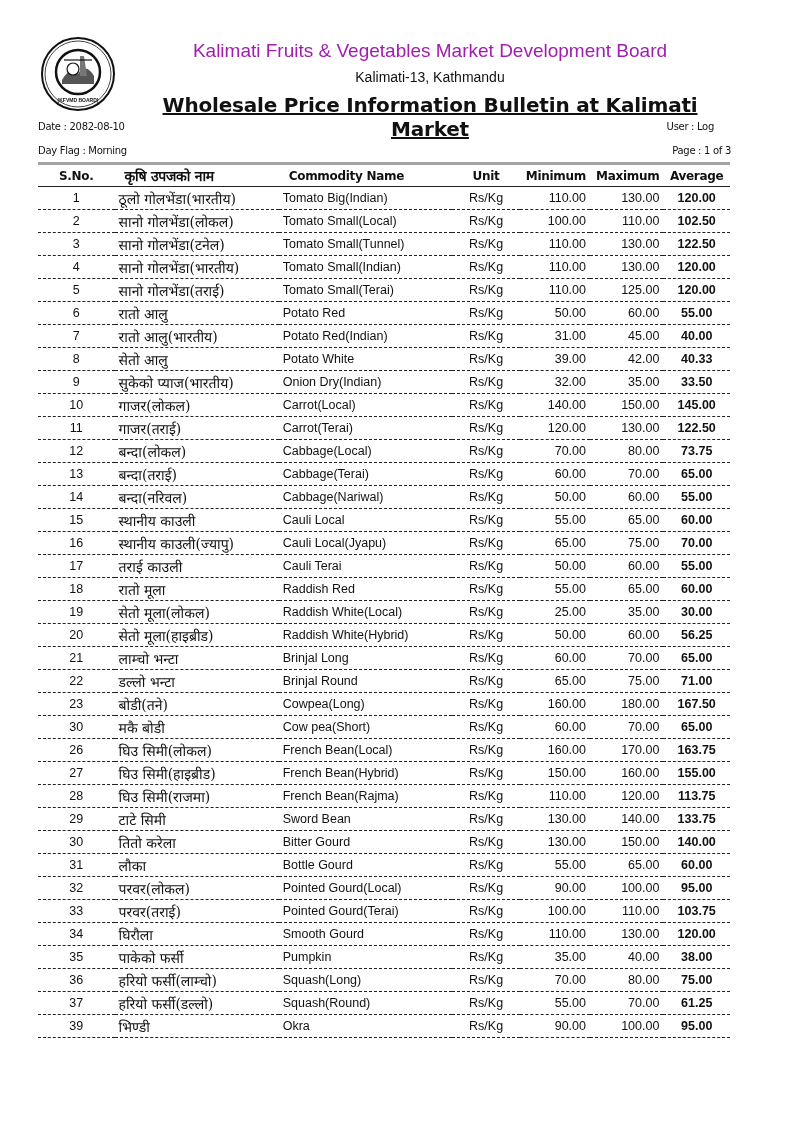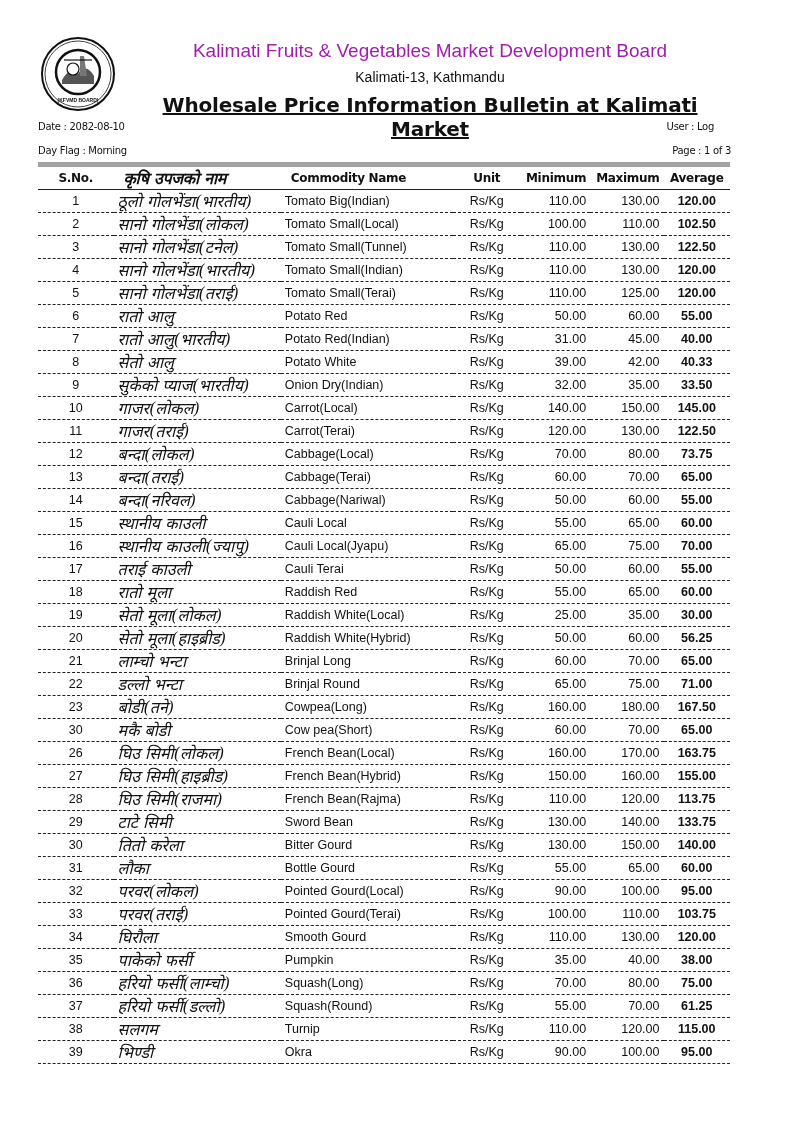--- a/index.html
+++ b/index.html
@@ -7,24 +7,24 @@
   .logo { position: absolute; left: 40px; top: 36px; width: 76px; height: 76px; }
   .title { position: absolute; left: 160px; width: 540px; top: 40px; text-align: center; font-size: 19px; color: #a21caf; }
   .subtitle { position: absolute; left: 160px; width: 540px; top: 69px; text-align: center; font-size: 14px; }
   .bulletin { position: absolute; left: 160px; width: 540px; top: 93px; text-align: center; font-size: 20px; font-weight: bold; text-decoration: underline; font-family: "DejaVu Sans", sans-serif; letter-spacing: -0.2px; }
   .meta { position: absolute; font-size: 10px; font-family: "DejaVu Sans", sans-serif; letter-spacing: -0.3px; }
   .date { left: 38px; top: 121px; }
   .user { right: 80px; top: 121px; }
   .dayflag { left: 38px; top: 145px; }
   .page { right: 63px; top: 145px; }
   table { position: absolute; left: 38px; top: 162px; width: 692px; border-collapse: collapse; }
-  thead th { font-family: "DejaVu Sans", sans-serif; font-size: 12px; font-weight: bold; height: 21px; padding: 0 4px; border-top: 5px solid #a3a3a3; border-bottom: 1px solid #222; letter-spacing: -0.3px; }
+  thead th { font-family: "DejaVu Sans", sans-serif; font-size: 12px; font-weight: bold; height: 21px; padding: 0 4px; border-top: 3px solid #a3a3a3; border-bottom: 1px solid #222; letter-spacing: -0.3px; }
   tbody td { font-size: 12.5px; height: 22px; padding: 0 4px; border-bottom: 1px dashed #222; white-space: nowrap; }
   .c-sn { width: 78px; text-align: center; }
-  .c-np { width: 160px; text-align: left; font-family: "DejaVu Serif", serif; font-size: 16px; font-style: italic; }
+  .c-np { width: 160px; text-align: left; font-family: "DejaVu Serif", serif; font-size: 14px; }
   .c-en { width: 170px; text-align: left; }
   .c-unit { width: 68px; text-align: center; }
   .c-min { width: 62px; text-align: right; }
   .c-max { width: 66px; text-align: right; }
   .c-avg { width: 60px; text-align: center; font-weight: bold; }
   th.c-np { font-family: "DejaVu Sans", sans-serif; text-align: left; padding-left: 10px; }
   th.c-en { text-align: left; padding-left: 10px; }
 </style>
 </head>
 <body>
@@ -382,29 +382,20 @@
       <tr>
         <td class="c-sn">37</td>
         <td class="c-np">हरियो फर्सी(डल्लो)</td>
         <td class="c-en">Squash(Round)</td>
         <td class="c-unit">Rs/Kg</td>
         <td class="c-min">55.00</td>
         <td class="c-max">70.00</td>
         <td class="c-avg">61.25</td>
       </tr>
       <tr>
-        <td class="c-sn">38</td>
-        <td class="c-np">सलगम</td>
-        <td class="c-en">Turnip</td>
-        <td class="c-unit">Rs/Kg</td>
-        <td class="c-min">110.00</td>
-        <td class="c-max">120.00</td>
-        <td class="c-avg">115.00</td>
-      </tr>
-      <tr>
         <td class="c-sn">39</td>
         <td class="c-np">भिण्डी</td>
         <td class="c-en">Okra</td>
         <td class="c-unit">Rs/Kg</td>
         <td class="c-min">90.00</td>
         <td class="c-max">100.00</td>
         <td class="c-avg">95.00</td>
       </tr>
     </tbody>
 </table>

